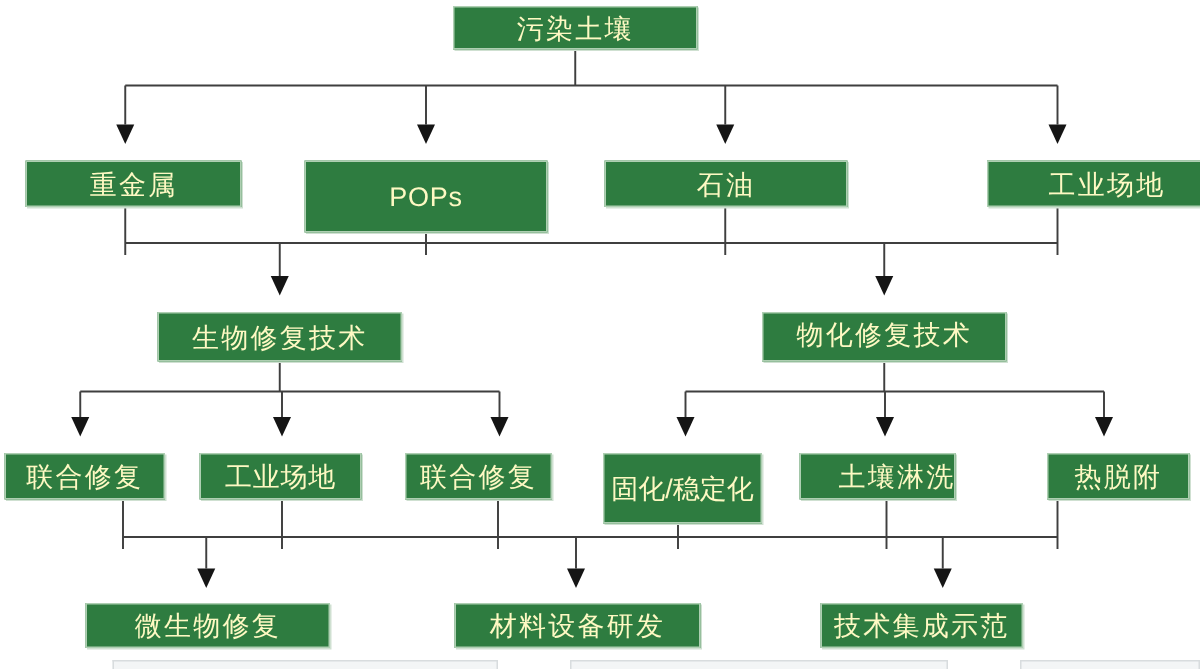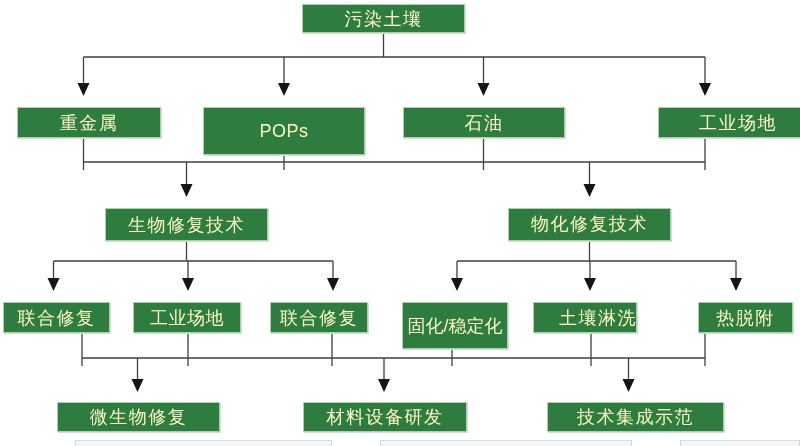--- a/index.html
+++ b/index.html
@@ -120,19 +120,19 @@
   <div class="node" style="left:3px;top:302px;width:107px;height:31px;">联合修复</div>
   <div class="node" style="left:133px;top:302px;width:108px;height:31px;letter-spacing:0.5px;">工业场地</div>
   <div class="node" style="left:270px;top:302px;width:98px;height:31px;">联合修复</div>
 
   <div class="node" style="left:402px;top:302px;width:106px;height:47px;letter-spacing:0;">固化/稳定化</div>
   <div class="node" style="left:533px;top:302px;width:104px;height:31px;padding-left:26px;">土壤淋洗</div>
   <div class="node" style="left:672px;top:302px;width:95px;height:31px;margin-left:26px;">热脱附</div>
 
   <div class="node" style="left:57px;top:402px;width:163px;height:30px;">微生物修复</div>
   <div class="node" style="left:303px;top:402px;width:164px;height:30px;text-align:center;">材料设备研发</div>
-  <div class="node" style="left:547px;top:402px;width:177px;height:30px;">技术集成示范</div>
+  <div class="node" style="left:547px;top:402px;width:135px;height:30px;">技术集成示范</div>
 
   <div class="ghost" style="left:75px;top:440px;width:257px;"></div>
   <div class="ghost" style="left:380px;top:440px;width:252px;"></div>
   <div class="ghost" style="left:680px;top:440px;width:120px;"></div>
 
 </div>
 
 </body></html>

